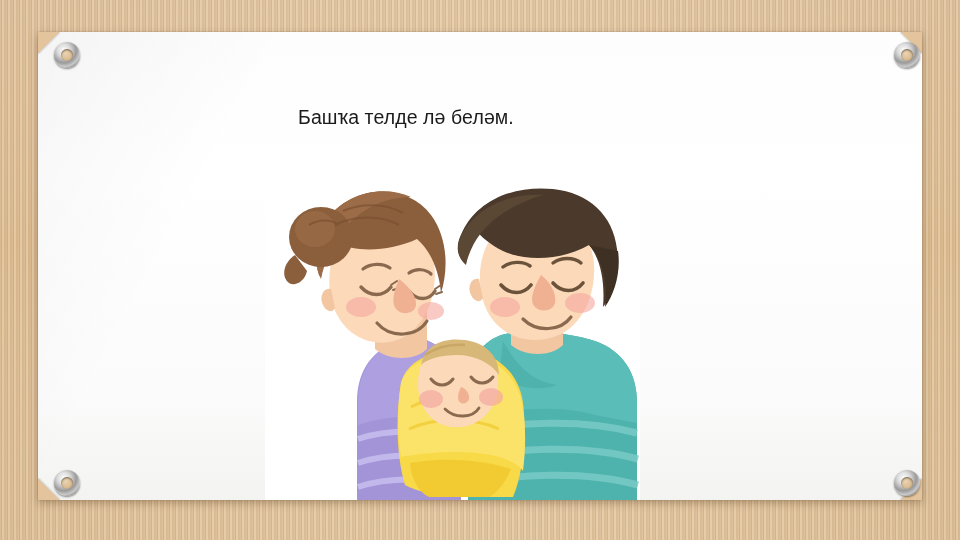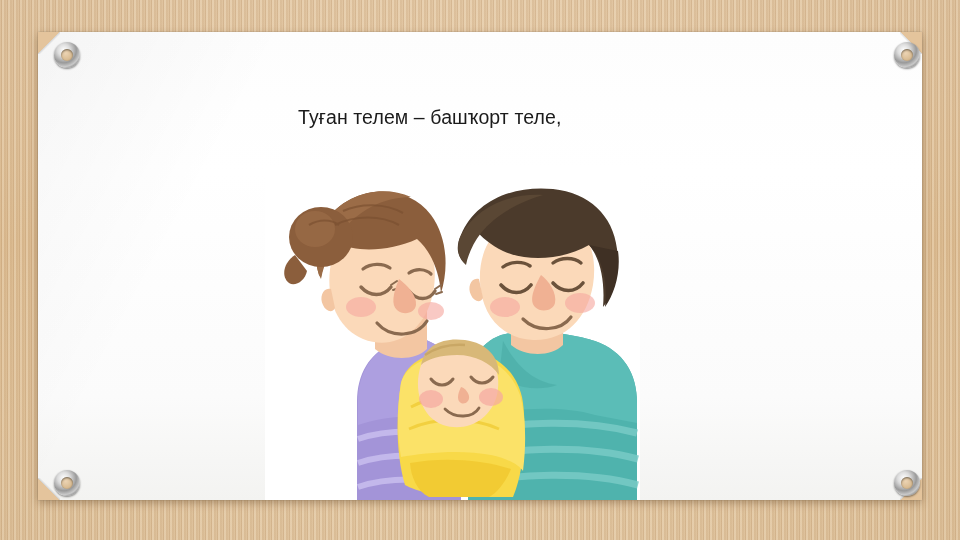--- a/index.html
+++ b/index.html
@@ -94,21 +94,20 @@
 
   <div class="wood"></div>
   <div class="wood-vignette"></div>
 
   <div class="banner">
     <div class="corner-bl"></div>
     <div class="corner-br"></div>
   </div>
 
   <div class="poem">
-    <div>Туған телем – башҡорт теле,</div>
     <div>Башҡа телде лә беләм.</div>
     <div>Тик яҡыны әсәм теле,</div>
     <div>Бирә ул миңә белем.</div>
   </div>
 
   <div class="illus">
     <svg width="375" height="333" viewBox="0 0 375 333" xmlns="http://www.w3.org/2000/svg">
       <defs>
         <clipPath id="frame">
             <rect x="0" y="0" width="375" height="333"></rect>

